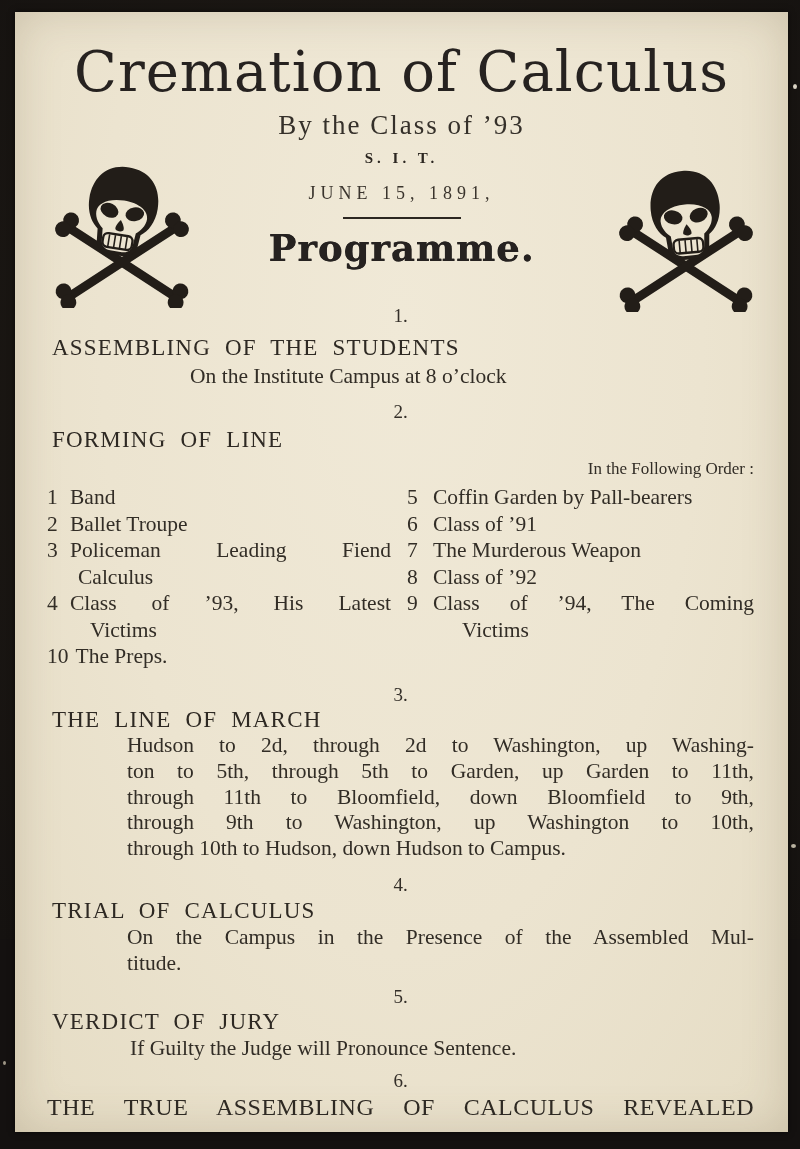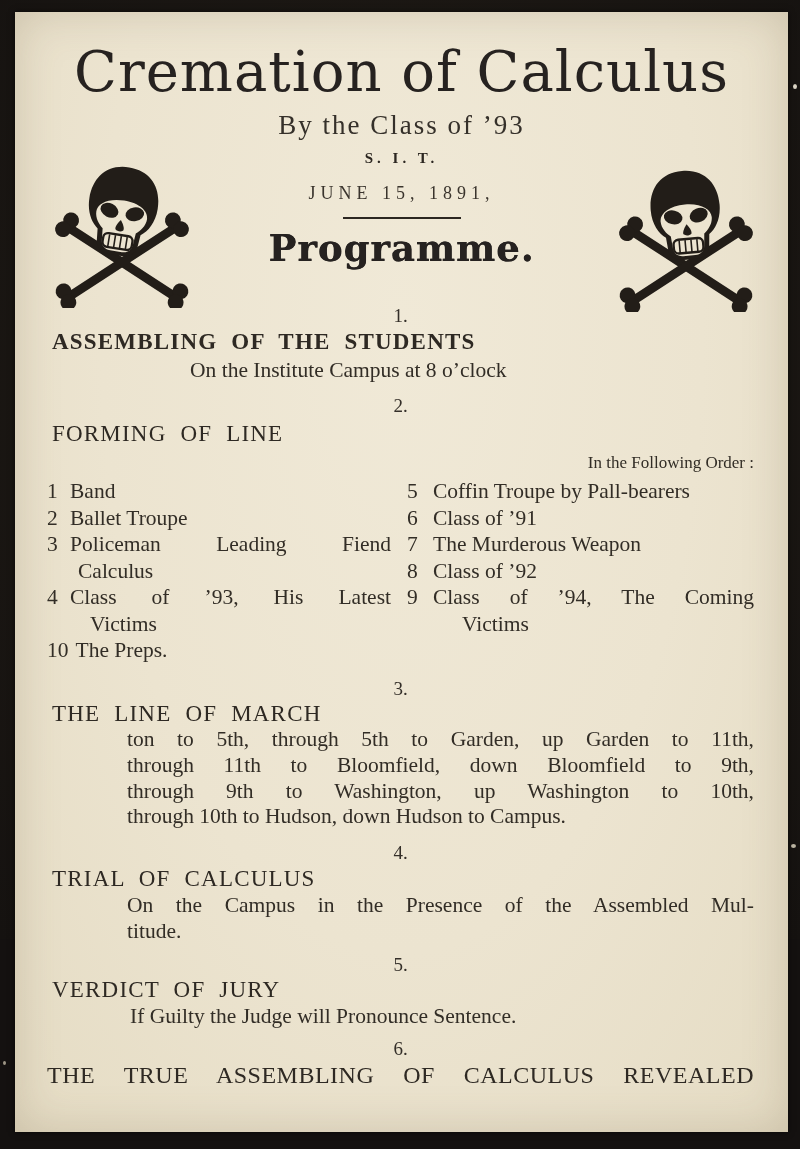--- a/index.html
+++ b/index.html
@@ -43,21 +43,21 @@
   
   main{position:absolute;top:293px;left:0;right:0;padding:0 34px 0 32px;}
   .secnum{text-align:center;font-size:19px;line-height:22px;color:#342f29;}
   .schead{
     font-size:23px;font-weight:normal;line-height:27px;margin:0 0 0 5px;
     letter-spacing:1.2px;word-spacing:7px;color:#2e2923;white-space:nowrap;
   }
   .body{font-size:21.5px;line-height:26px;margin:0;color:#322d26;}
   .jline{display:block;text-align:justify;text-align-last:justify;}
   .nline{display:block;}
-  #n1{margin-top:0;} #h1{margin-top:1px;font-weight:bold;} #b1{margin-top:2px;margin-left:143px;line-height:27px;}
+  #n1{margin-top:0;} #h1{margin-top:7px;} #b1{margin-top:2px;margin-left:143px;line-height:27px;}
   #n2{margin-top:11px;} #h2{margin-top:3px;}
   .subhead{font-size:17px;line-height:27px;margin-top:2px;text-align:right;color:#322d26;}
   #n3{margin-top:14px;} #h3{margin-top:0;}
   .march{margin-left:80px;margin-top:0;line-height:25.8px;}
   #n4{margin-top:12px;} #h4{margin-top:1px;} #b4{margin-left:80px;margin-top:0;}
   #n5{margin-top:10px;} #h5{margin-top:0;} #b5{margin-left:83px;margin-top:0;}
   #n6{margin-top:9px;}
   .schead-wide{
     font-size:24px;font-weight:normal;line-height:28px;margin:1px 0 0 0;
     letter-spacing:0.5px;color:#2e2923;
@@ -185,21 +185,21 @@
             <span class="onum">4</span>
             <span class="otext">
               <span class="just">Class of ’93, His Latest</span>
               <span class="l2-victims4">Victims</span>
             </span>
           </div>
         </div>
         <div class="ocol-right">
           <div class="oitem">
             <span class="onum">5</span>
-            <span class="otext">Coffin Troupe by Pall-bearers</span>
+            <span class="otext">Coffin Garden by Pall-bearers</span>
           </div>
           <div class="oitem">
             <span class="onum">6</span>
             <span class="otext">Class of ’91</span>
           </div>
           <div class="oitem">
             <span class="onum">7</span>
             <span class="otext">The Murderous Weapon</span>
           </div>
           <div class="oitem">
@@ -215,20 +215,21 @@
           </div>
         </div>
       </div>
       <div class="oten">
         <span class="onum10">10</span><span>The Preps.</span>
       </div>
 
       <div class="secnum" id="n3">3.</div>
       <h2 class="schead" id="h3">THE LINE OF MARCH</h2>
       <p class="body march">
+        <span class="jline">Hudson to 2d, through 2d to Washington, up Washing-</span>
         <span class="jline">ton to 5th, through 5th to Garden, up Garden to 11th,</span>
         <span class="jline">through 11th to Bloomfield, down Bloomfield to 9th,</span>
         <span class="jline">through 9th to Washington, up Washington to 10th,</span>
         <span class="nline">through 10th to Hudson, down Hudson to Campus.</span>
       </p>
 
       <div class="secnum" id="n4">4.</div>
       <h2 class="schead" id="h4">TRIAL OF CALCULUS</h2>
       <p class="body" id="b4">
         <span class="jline">On the Campus in the  Presence of the Assembled Mul-</span>

